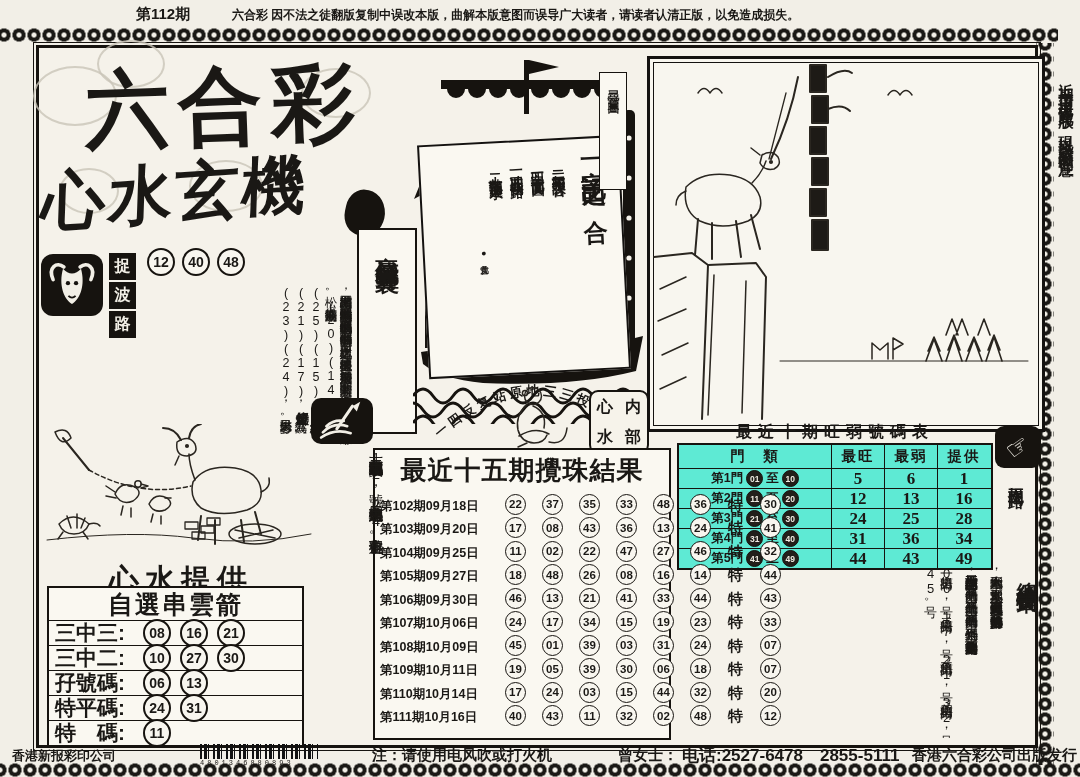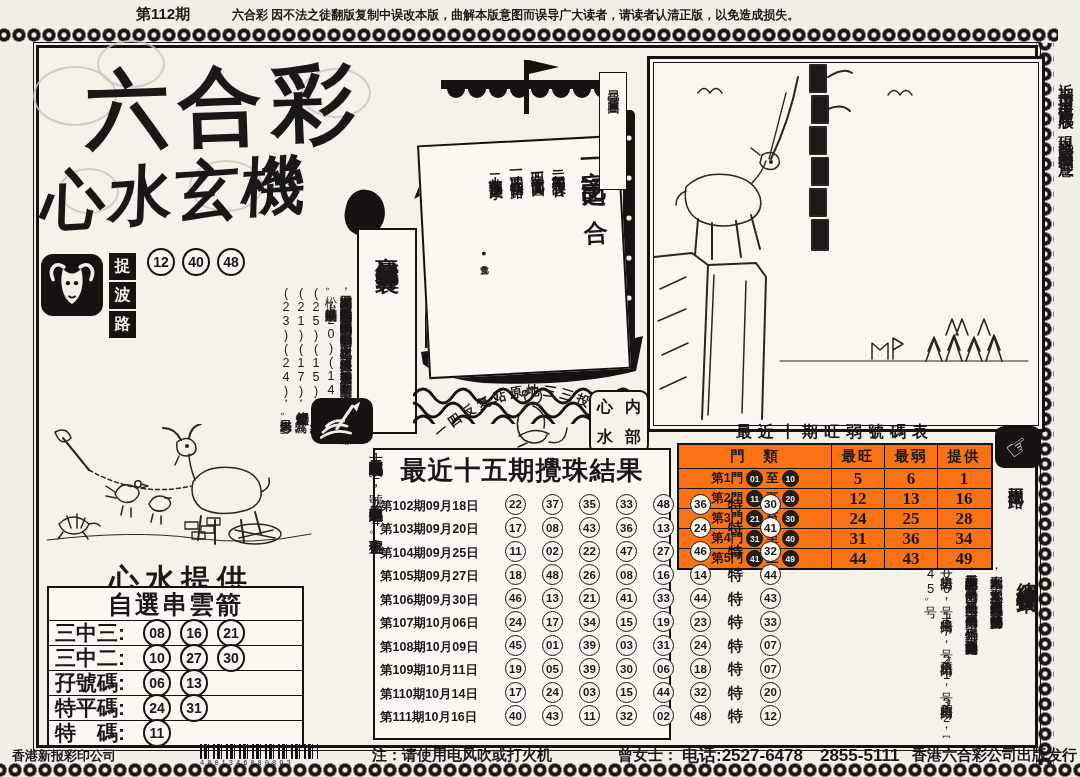--- a/index.html
+++ b/index.html
@@ -23,21 +23,21 @@
   .lblbox{display:flex;flex-direction:column;gap:2px;}
   .lblbox span{width:27px;height:27px;background:#16130f;color:#f2efe6;font-weight:bold;
         font-size:16px;display:flex;align-items:center;justify-content:center;}
   .iconbox{background:#16130f;border-radius:12px;display:flex;align-items:center;justify-content:center;}
   .res-row{display:flex;align-items:flex-end;gap:16px;height:23.5px;}
   .res-label{width:109px;font-size:12.5px;font-weight:bold;white-space:nowrap;flex:none;}
   .res-te{font-size:15px;font-weight:900;margin:0 1px;}
   .tip-row{display:flex;align-items:center;height:24px;border-top:1.5px solid #16130f;padding:0 6px;}
   .tip-label{width:78px;font-size:21px;font-weight:900;white-space:nowrap;}
   .tip-balls{display:flex;gap:9px;margin-left:10px;}
-  .hc-table{border:2.5px solid #16130f;background:#f97316;}
+  .hc-table{border:2.5px solid #16130f;background:#5eead4;}
   .hc-row{display:flex;border-top:1.2px solid #16130f;height:19px;align-items:stretch;}
   .hc-row.hd{border-top:none;height:23px;}
   .hc-c{display:flex;align-items:center;justify-content:center;border-left:1.2px solid #16130f;
         font-weight:900;}
   .hc-c:first-child{border-left:none;}
   .hc-gate{width:152px;gap:3px;font-size:12.5px;}
   .hc-val{width:52px;font-size:17px;font-family:"Liberation Serif",serif;}
   .hc-hd{font-size:14.5px;letter-spacing:2px;}
   .fc-p{margin:0 9px 0 0;font-size:13px;line-height:16px;}
   .sail{border:2.5px solid #141210;background:#faf8f1;transform:rotate(-3deg);}

